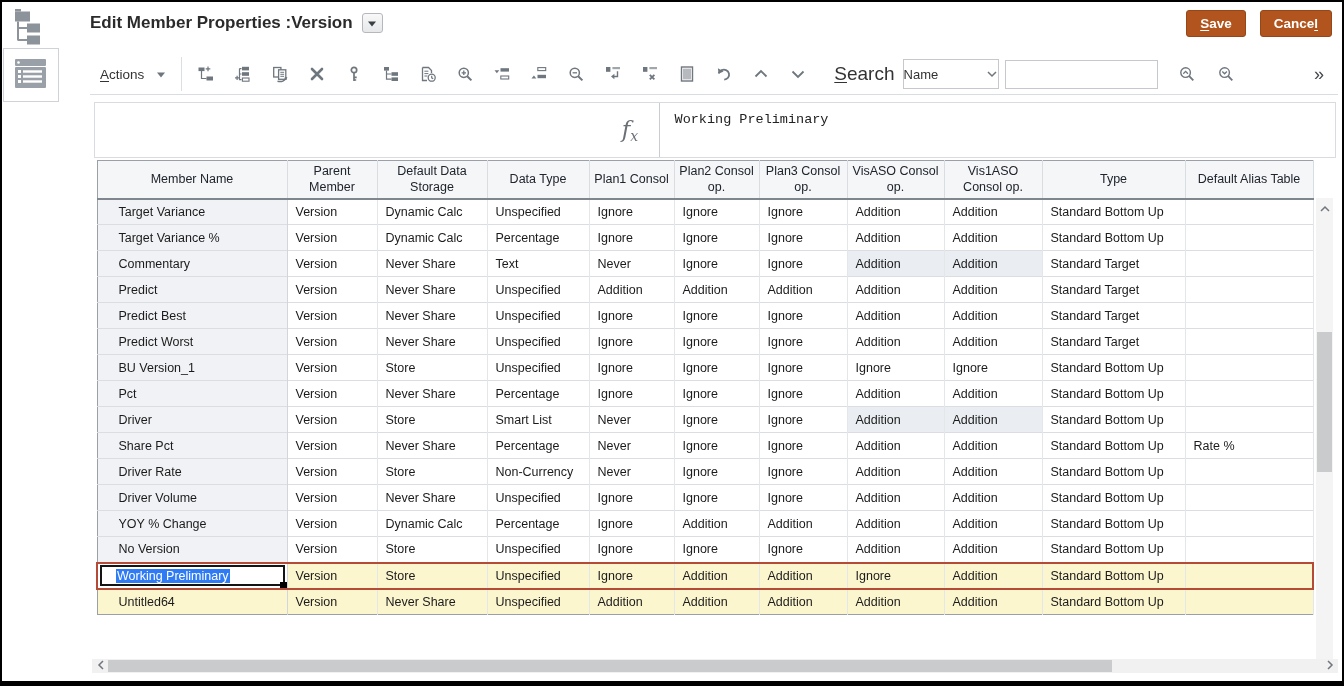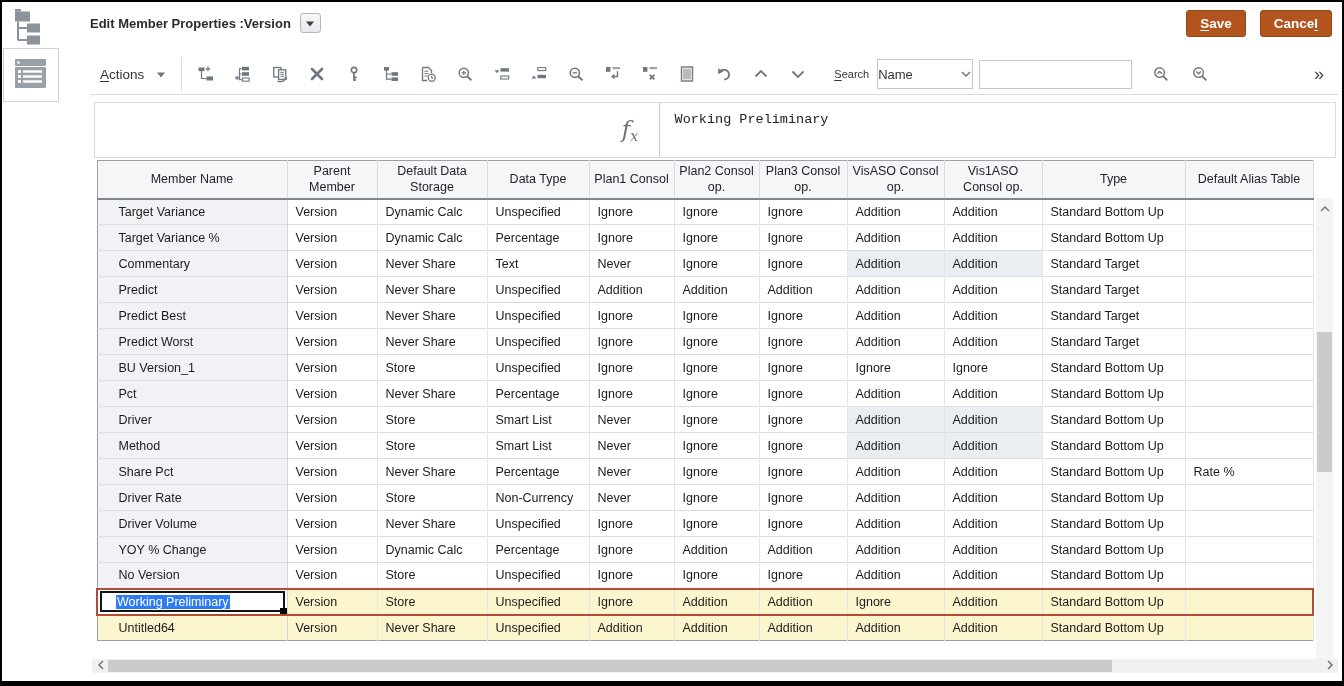--- a/index.html
+++ b/index.html
@@ -10,41 +10,41 @@
 
   
   .sidebar { position:absolute; left:0; top:0; width:60px; height:100%; background:#fff; }
   .sb-tree { position:absolute; left:10px; top:5px; width:38px; height:40px; }
   .sb-listbox { position:absolute; left:1px; top:46px; width:56px; height:54px;
                 border:1px solid #cfd3d7; background:#fff; display:flex;
                 align-items:center; justify-content:center; }
 
   
   .titlebar { position:absolute; left:88px; top:11px; display:flex; align-items:center; gap:9px; }
-  .page-title { font-size:13px; font-weight:bold; color:#2b2b2b; margin:0; }
+  .page-title { font-size:17px; font-weight:bold; color:#2b2b2b; margin:0; }
   .title-dd { width:21px; height:20px; border:1px solid #b4b8bd; border-radius:3px;
               background:linear-gradient(#f8f8f8,#e7e8ea); display:flex;
               align-items:center; justify-content:center; padding:0; }
   .win-buttons { position:absolute; right:10px; top:8px; display:flex; gap:6px; }
   .alta-btn { background:#b2541d; border:1px solid #96471a; color:#fff; font-weight:bold;
               font-size:13.5px; padding:5px 13px; border-radius:3px;
               font-family:"Liberation Sans",sans-serif;margin-left:8px; }
   .alta-btn u, .flat u { text-underline-offset:2px; }
 
   
   .toolbar { position:absolute; left:88px; top:52px; right:4px; height:41px;
              border-bottom:1px solid #d9dce0; display:flex; align-items:center; }
   .actions-btn { display:flex; align-items:center; gap:12px; background:none; border:none;
                  font-size:13.5px; color:#333; padding:0 12px 0 10px;
                  font-family:"Liberation Sans",sans-serif; }
   .tb-sep { width:1px; height:34px; background:#dcdfe2; margin:0 11px 0 3px; }
   .tb-icons { display:flex; align-items:center; }
   .tbtn { width:26px; height:26px; margin-right:11px; background:none; border:none;
           display:flex; align-items:center; justify-content:center; padding:0; }
-  .search-label { font-size:11px; color:#333; margin:0 8px 0 12px; }
+  .search-label { font-size:19px; color:#333; margin:0 8px 0 12px; }
   .search-select { width:96px; height:30px; border:1px solid #c5c9cd; background:#fff;
                    display:flex; align-items:center; justify-content:space-between;
                    padding:0 0; font-size:13px; color:#333; }
   .search-input { width:153px; height:29px; border:1px solid #c5c9cd; margin-left:6px;
                   padding:0 6px; font-size:13px; font-family:"Liberation Sans",sans-serif; }
   .find-box { display:flex; align-items:center; margin-left:16px; gap:13px; }
   .overflow-btn { margin-left:auto; margin-right:14px; background:none; border:none;
                   font-size:18px; color:#44494e; padding:0; }
 
   
@@ -436,33 +436,20 @@
           <td>Smart List</td>
           <td>Never</td>
           <td>Ignore</td>
           <td>Ignore</td>
           <td class="muted">Addition</td>
           <td class="muted">Addition</td>
           <td>Standard Bottom Up</td>
           <td></td>
         </tr>
         <tr>
-          <td>Method</td>
-          <td>Version</td>
-          <td>Store</td>
-          <td>Smart List</td>
-          <td>Never</td>
-          <td>Ignore</td>
-          <td>Ignore</td>
-          <td class="muted">Addition</td>
-          <td class="muted">Addition</td>
-          <td>Standard Bottom Up</td>
-          <td></td>
-        </tr>
-        <tr>
           <td>Share Pct</td>
           <td>Version</td>
           <td>Never Share</td>
           <td>Percentage</td>
           <td>Never</td>
           <td>Ignore</td>
           <td>Ignore</td>
           <td>Addition</td>
           <td>Addition</td>
           <td>Standard Bottom Up</td>

